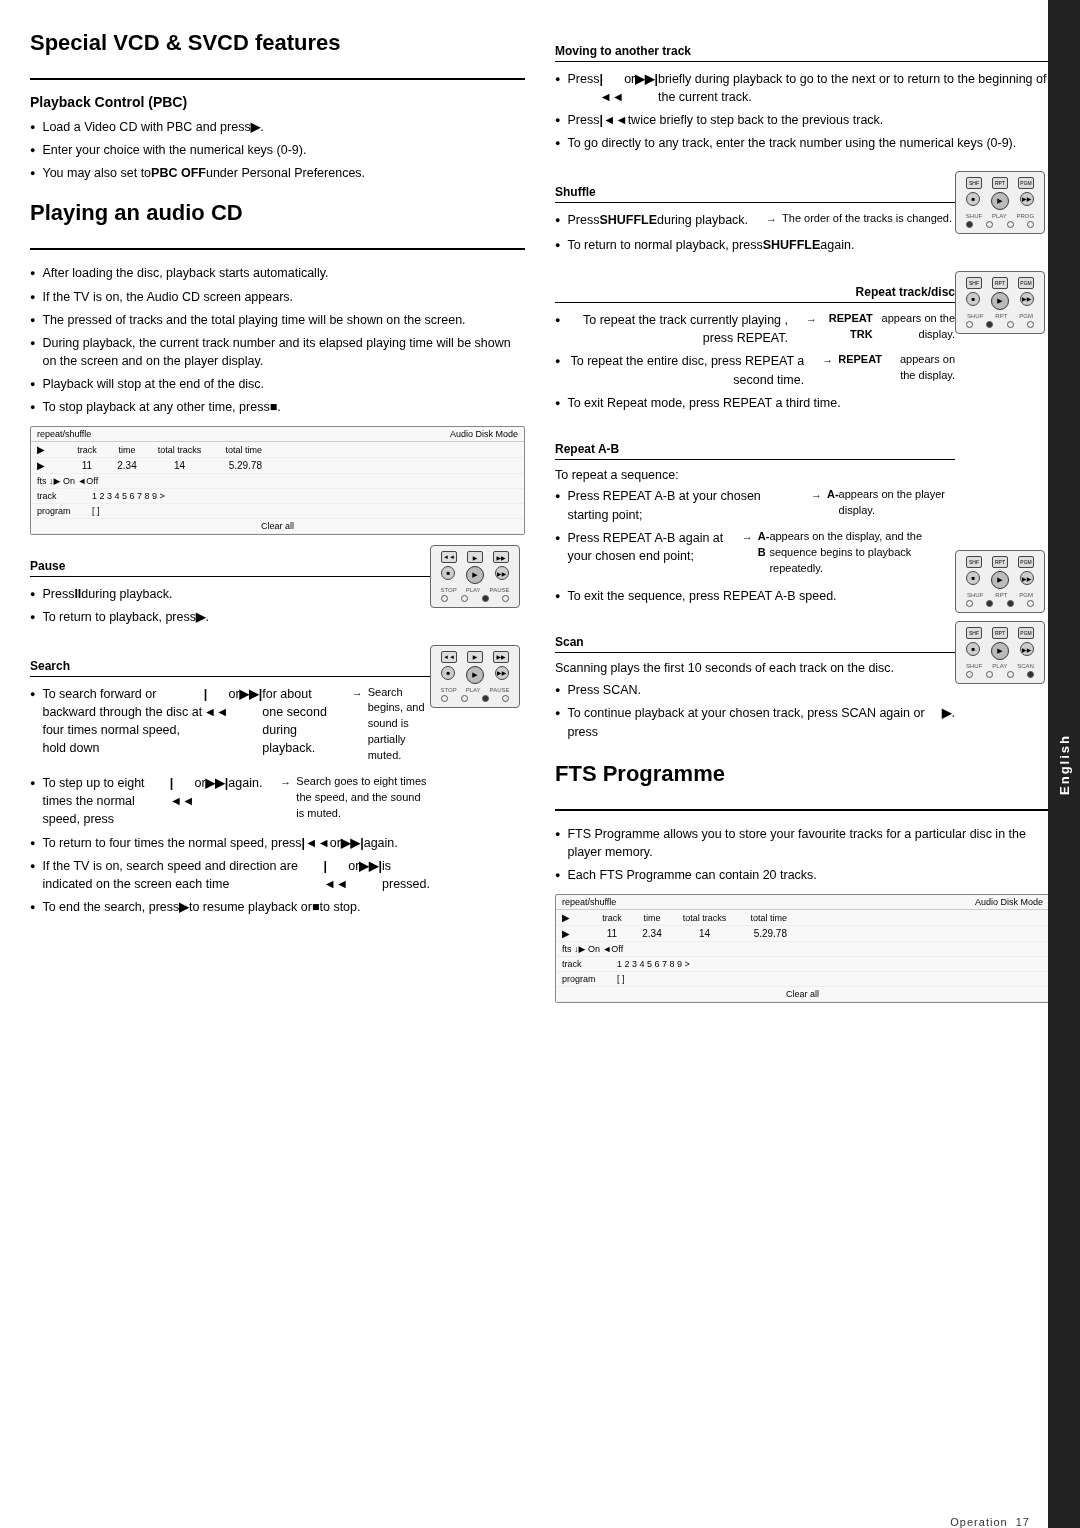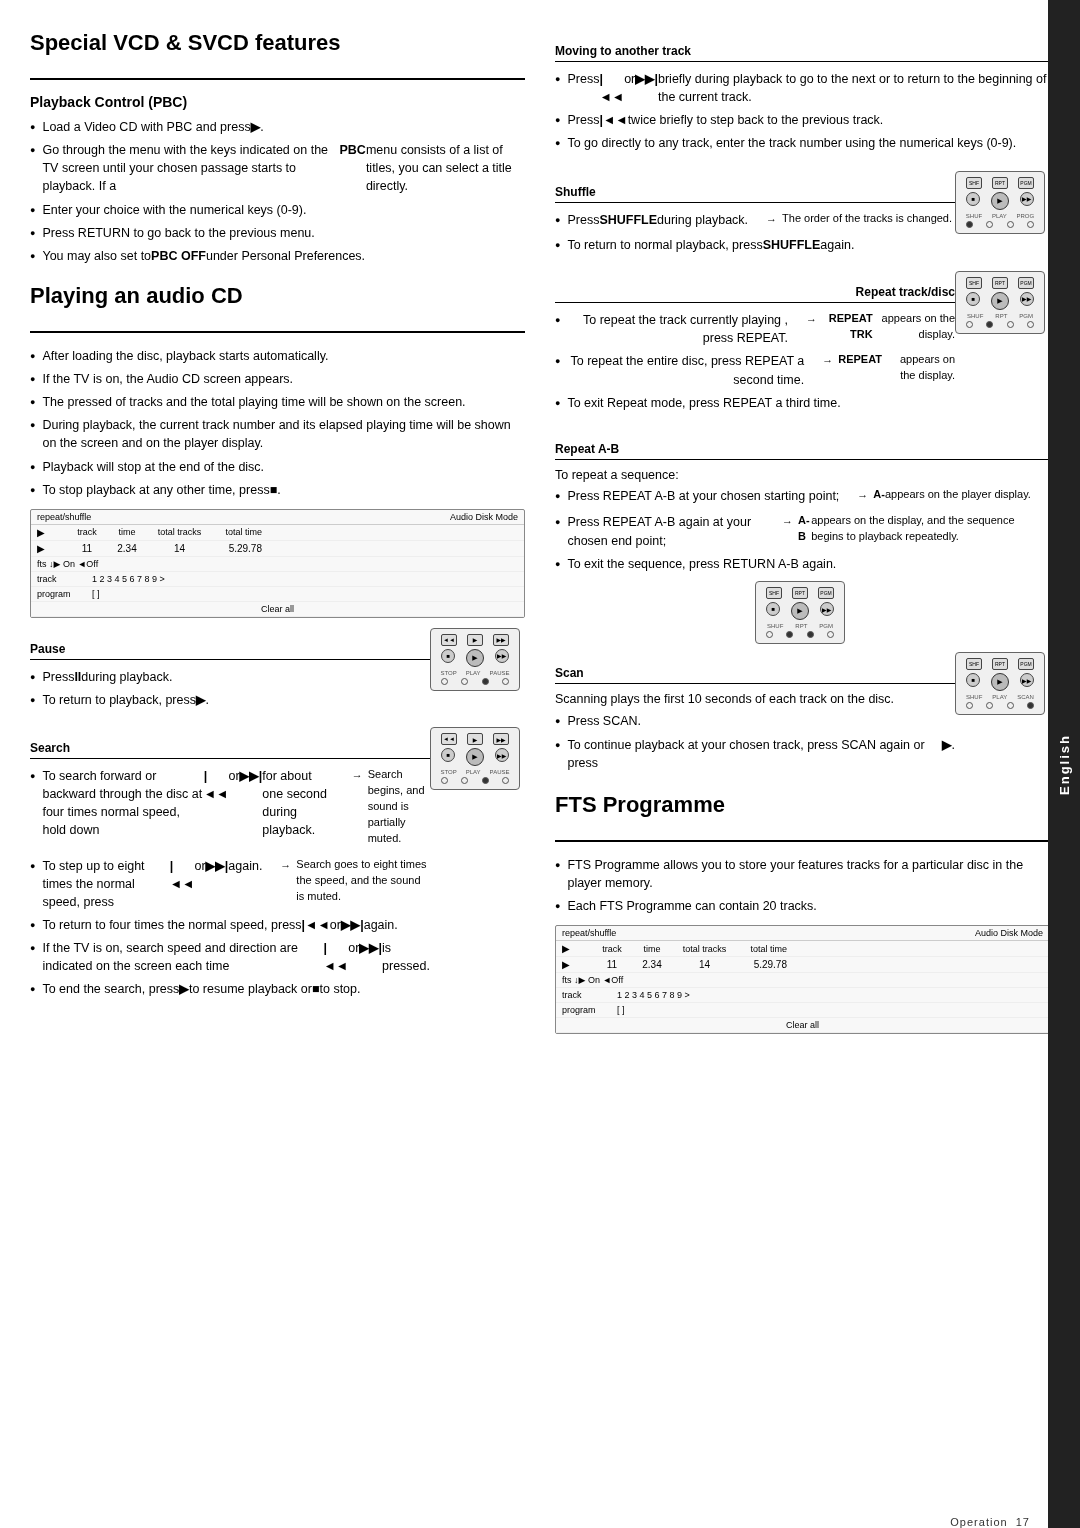--- a/index.html
+++ b/index.html
@@ -234,23 +234,21 @@
   <div class="main-content">
 
     <div class="left-col">
 
       <div class="section-block">
         <div class="section-title">Special VCD &amp; SVCD features</div>
 
         <div class="sub-title">Playback Control (PBC)</div>
         <ul class="bullet-list">
           <li>Load a Video CD with PBC and press <b>▶</b>.</li>
-          <li>Go through the menu with the keys indicated on the TV screen until your chosen passage starts to playback. If a <b>PBC</b> menu consists of a list of titles, you can select a title directly.</li>
           <li>Enter your choice with the numerical keys (0-9).</li>
-          <li>Press RETURN to go back to the previous menu.</li>
           <li>You may also set to <b>PBC OFF</b> under Personal Preferences.</li>
         </ul>
       </div>
 
       <div class="section-block">
         <div class="section-title">Playing an audio CD</div>
 
         <ul class="bullet-list">
           <li>After loading the disc, playback starts automatically.</li>
           <li>If the TV is on, the Audio CD screen appears.</li>
@@ -457,32 +455,32 @@
             <div class="dot-row">
               <div class="small-dot"></div>
               <div class="small-dot small-dot-f"></div>
               <div class="small-dot"></div>
               <div class="small-dot"></div>
             </div>
           </div>
         </div>
       </div>
 
-      <div style="display:flex; align-items:center; margin-top:8px;flex-direction:column;">
+      <div style="display:flex; align-items:flex-end; margin-top:8px;">
         <div class="subsection-text">
           <div class="subsection-title">Repeat A-B</div>
           <p style="font-size:12.5px; margin-bottom:5px;">To repeat a sequence:</p>
           <ul class="bullet-list">
             <li>Press REPEAT A-B at your chosen starting point;
               <div class="arrow-item"><b>A-</b> appears on the player display.</div>
             </li>
             <li>Press REPEAT A-B again at your chosen end point;
               <div class="arrow-item"><b>A-B</b> appears on the display, and the sequence begins to playback repeatedly.</div>
             </li>
-            <li>To exit the sequence, press RETURN A-B again.</li>
+            <li>To exit the sequence, press REPEAT A-B speed.</li>
           </ul>
         </div>
         <div class="subsection-panel">
           <div class="remote-panel">
             <div class="remote-top-row">
               <div class="btn-sq" style="font-size:5px;">SHF</div>
               <div class="btn-sq" style="font-size:5px;">RPT</div>
               <div class="btn-sq" style="font-size:5px;">PGM</div>
             </div>
             <div class="remote-mid-row">
@@ -537,21 +535,21 @@
               <div class="small-dot"></div>
               <div class="small-dot small-dot-f"></div>
             </div>
           </div>
         </div>
       </div>
 
       <div class="fts-programme-section">
         <div class="section-title">FTS Programme</div>
         <ul class="bullet-list">
-          <li>FTS Programme allows you to store your features tracks for a particular disc in the player memory.</li>
+          <li>FTS Programme allows you to store your favourite tracks for a particular disc in the player memory.</li>
           <li>Each FTS Programme can contain 20 tracks.</li>
         </ul>
 
         <div class="screen-table">
           <div class="screen-header">
             <span>repeat/shuffle</span>
             <span>Audio Disk Mode</span>
           </div>
           <div class="screen-row">
             <div class="col-play">▶</div>

